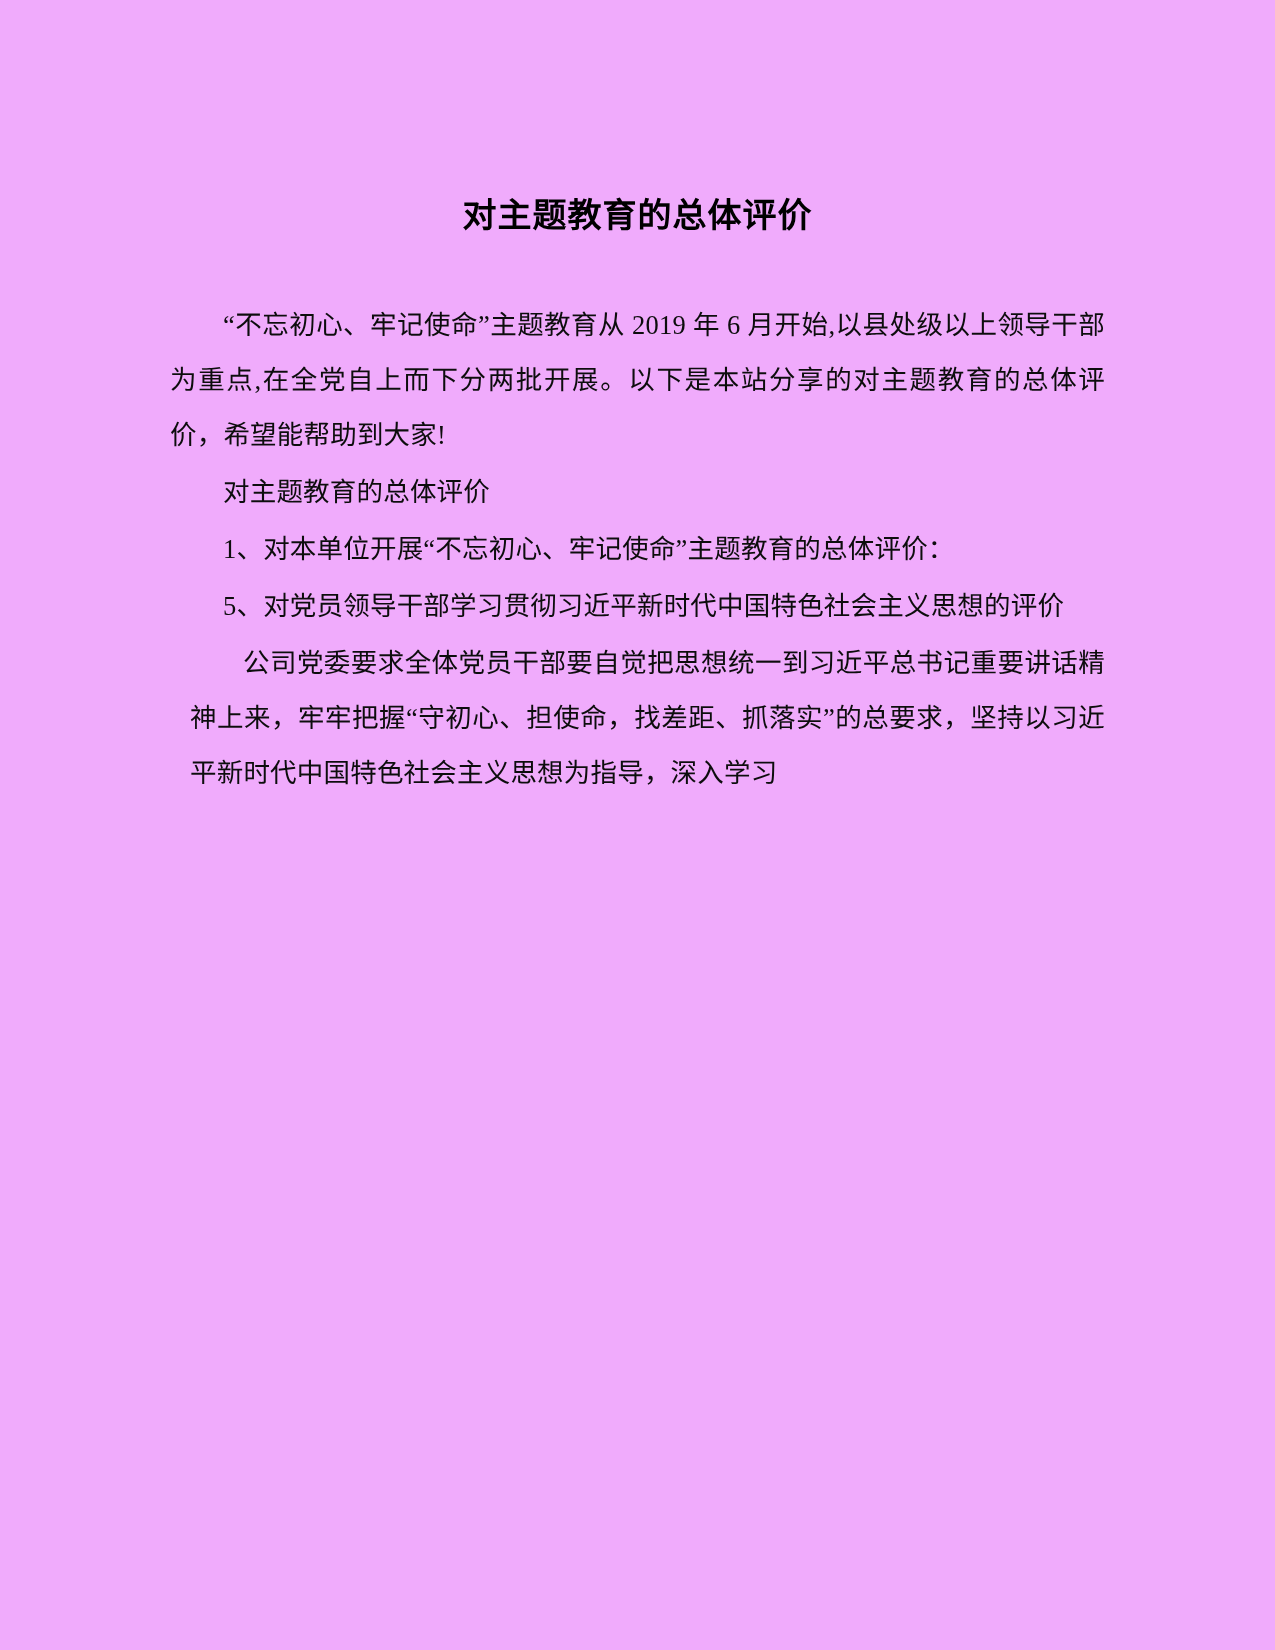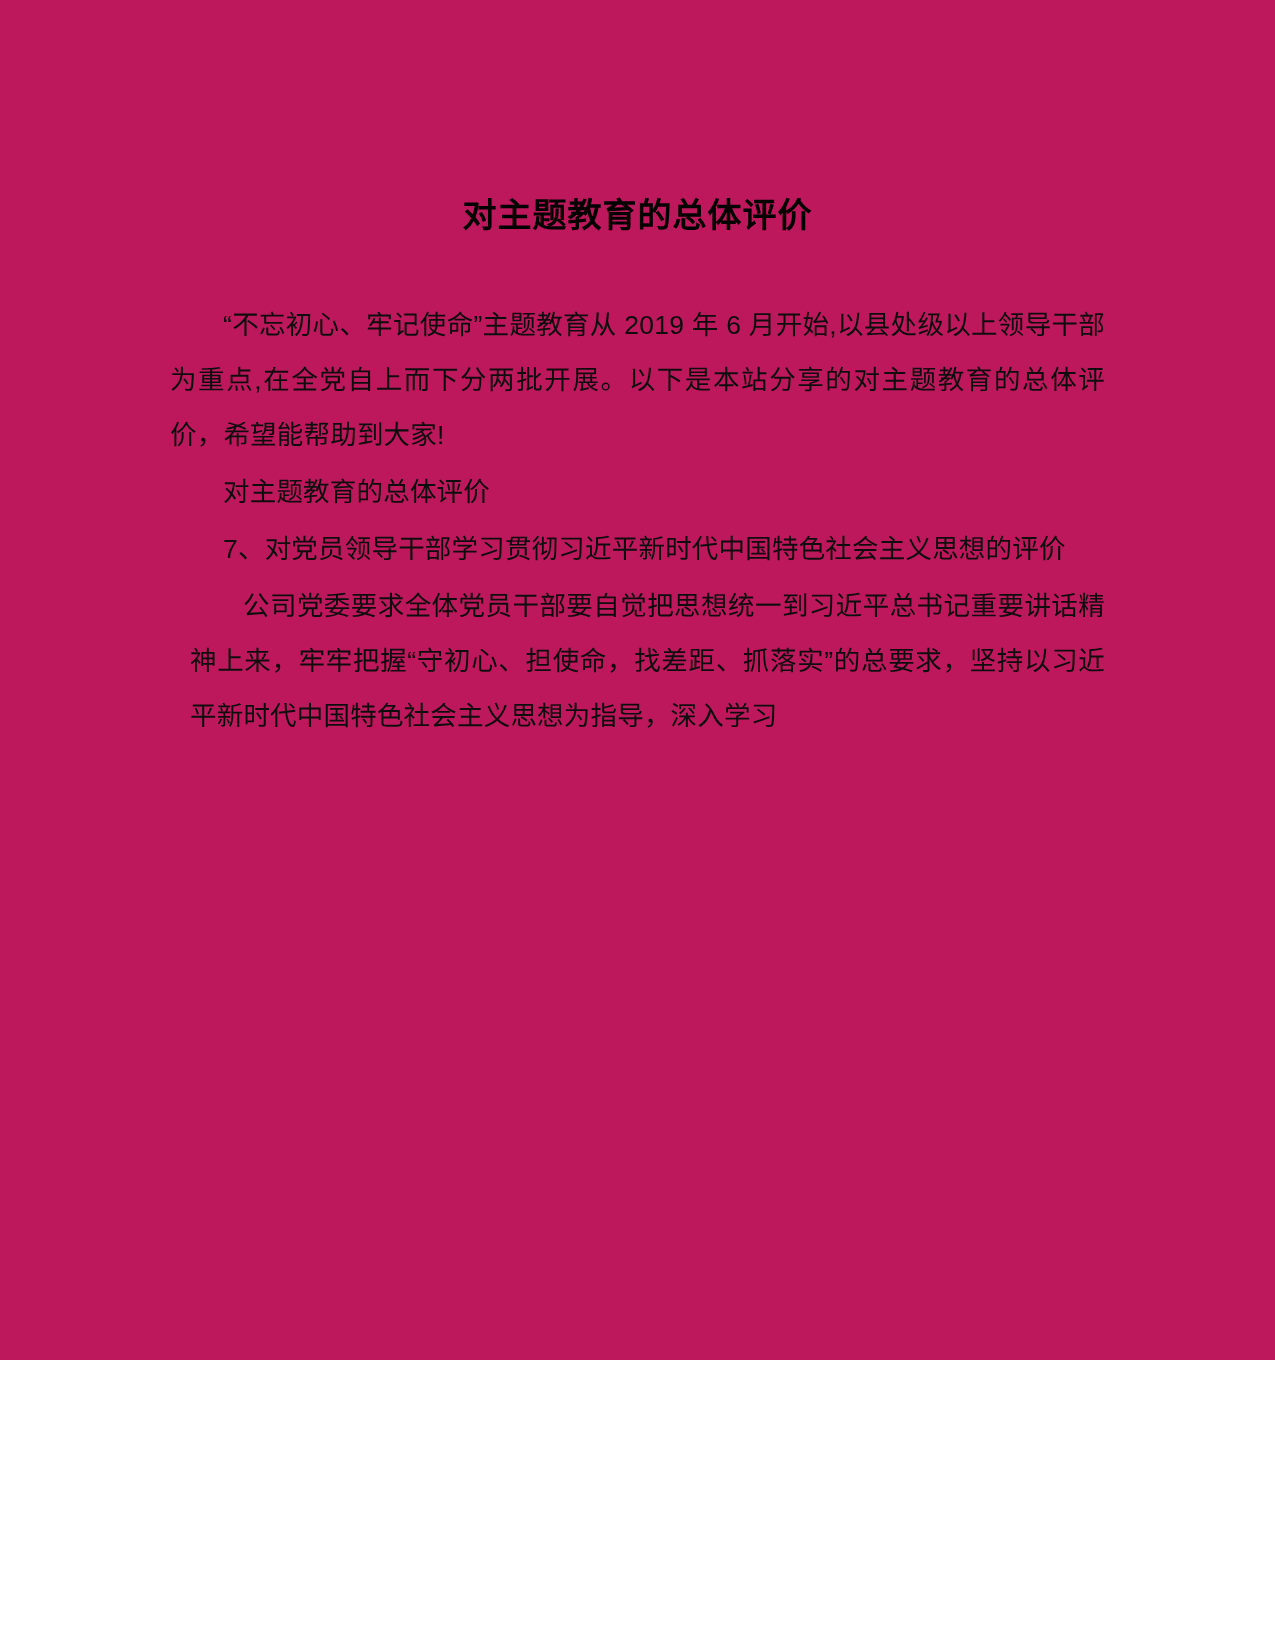--- a/index.html
+++ b/index.html
@@ -10,24 +10,24 @@
   body {
     width: 1275px;
     height: 1650px;
     font-family: "DejaVu Serif", "Liberation Serif", serif;
     color: #000000;
     overflow: hidden;
   }
   .page {
     position: relative;
     width: 1275px;
-    height: 1360px;
+    height: 1650px;
     box-sizing: border-box;
     padding: 150px 170px 90px 170px;
-    background: #be185d;
+    background: #f0abfc;
   }
   .doc-title {
     text-align: center;
     font-family: "Liberation Sans", "DejaVu Sans", sans-serif;
     font-weight: bold;
     font-size: 34px;
     letter-spacing: 1px;
     margin: 42px 0 0 0;
     line-height: 1.4;
     color: #000;
@@ -35,36 +35,37 @@
   .body-text {
     margin-top: 58px;
   }
   p.para {
     margin: 0 0 2px 0;
     font-size: 26.5px;
     line-height: 2.08;
     text-align: justify;
     text-justify: inter-ideograph;
     text-indent: 2em;
-    font-family: Liberation Sans, sans-serif;
+    font-family: Liberation Serif, serif;
     color: #0d0d0d;
     letter-spacing: 0.2px;
   }
   p.para.tight {
     margin-bottom: 0;
     margin-left: 20px;
   }
 </style>
 </head>
 <body>
 
 <div class="page">
 
   <h1 class="doc-title">对主题教育的总体评价</h1>
 
   <div class="body-text">
     <p class="para">“不忘初心、牢记使命”主题教育从 2019 年 6 月开始,以县处级以上领导干部为重点,在全党自上而下分两批开展。以下是本站分享的对主题教育的总体评价，希望能帮助到大家!</p>
     <p class="para">对主题教育的总体评价</p>
-    <p class="para">7、对党员领导干部学习贯彻习近平新时代中国特色社会主义思想的评价</p>
+    <p class="para">1、对本单位开展“不忘初心、牢记使命”主题教育的总体评价：</p>
+    <p class="para">5、对党员领导干部学习贯彻习近平新时代中国特色社会主义思想的评价</p>
     <p class="para tight">公司党委要求全体党员干部要自觉把思想统一到习近平总书记重要讲话精神上来，牢牢把握“守初心、担使命，找差距、抓落实”的总要求，坚持以习近平新时代中国特色社会主义思想为指导，深入学习</p>
   </div>
 
 </div>
 
 </body></html>

